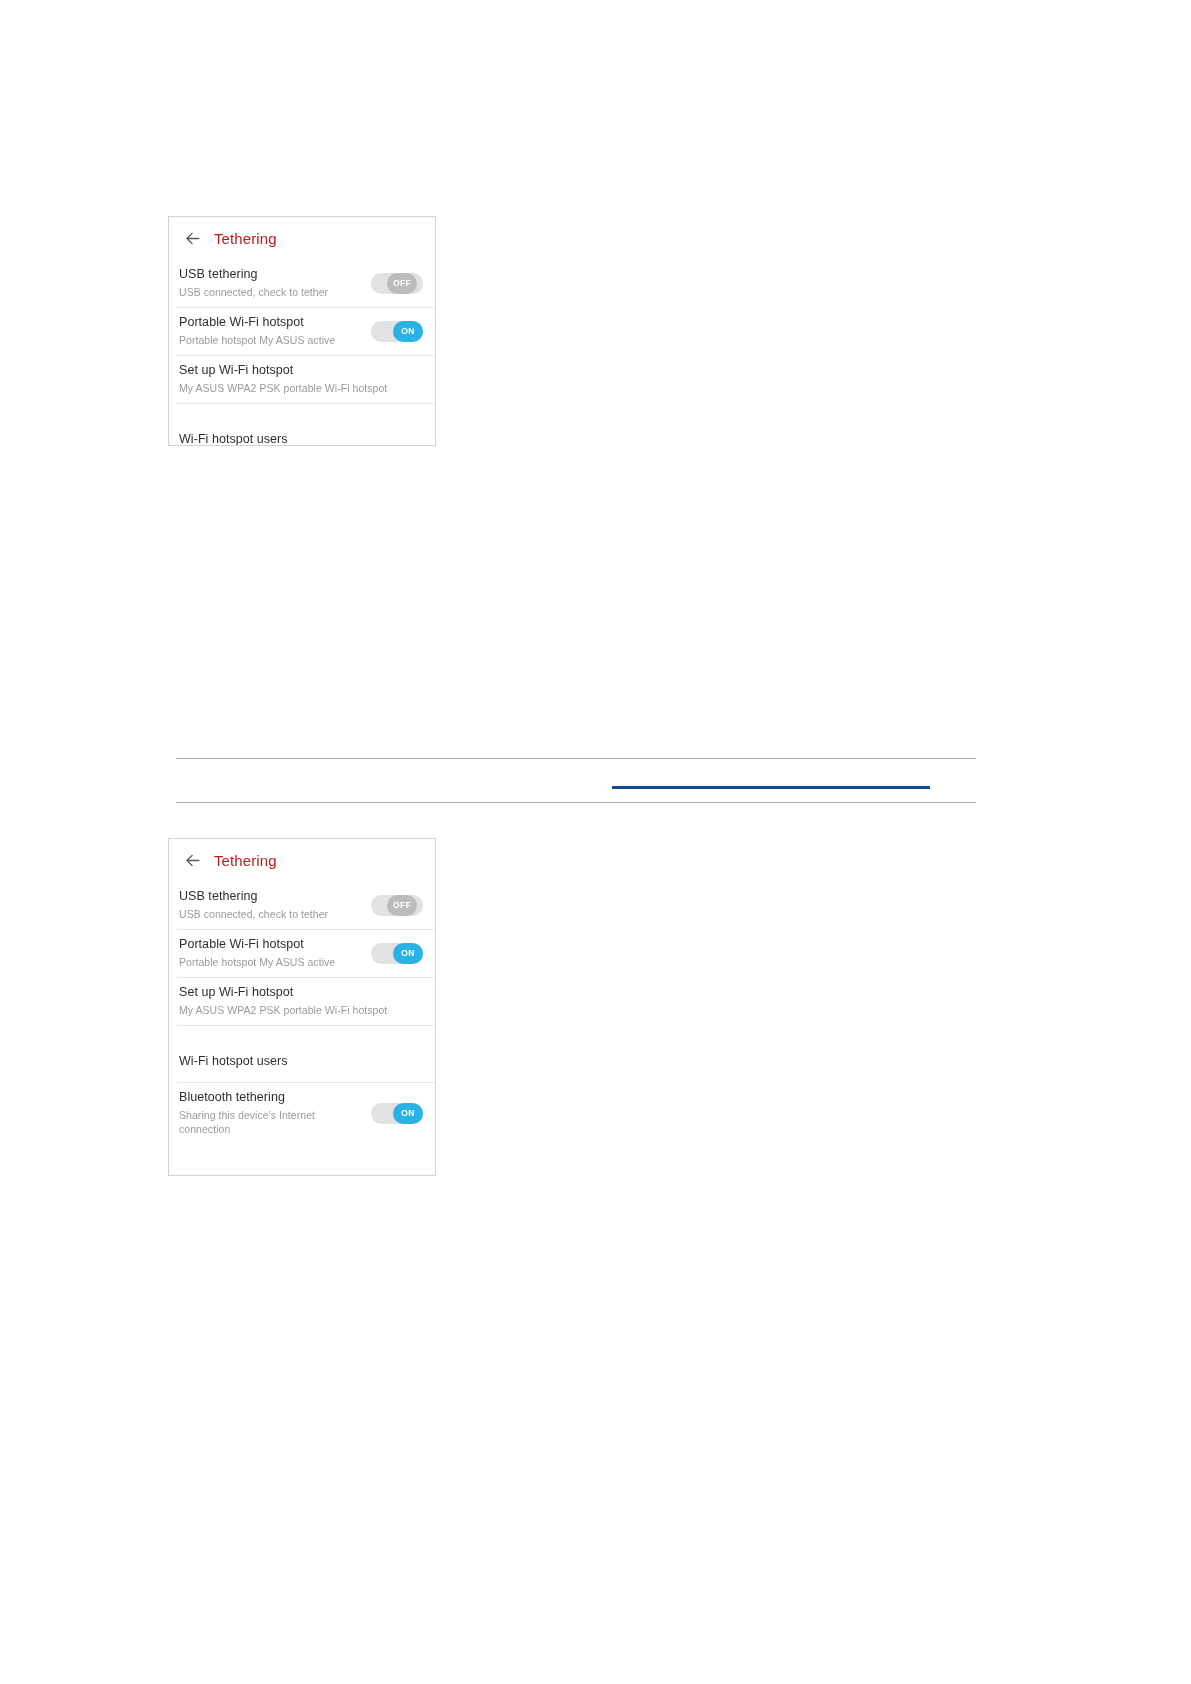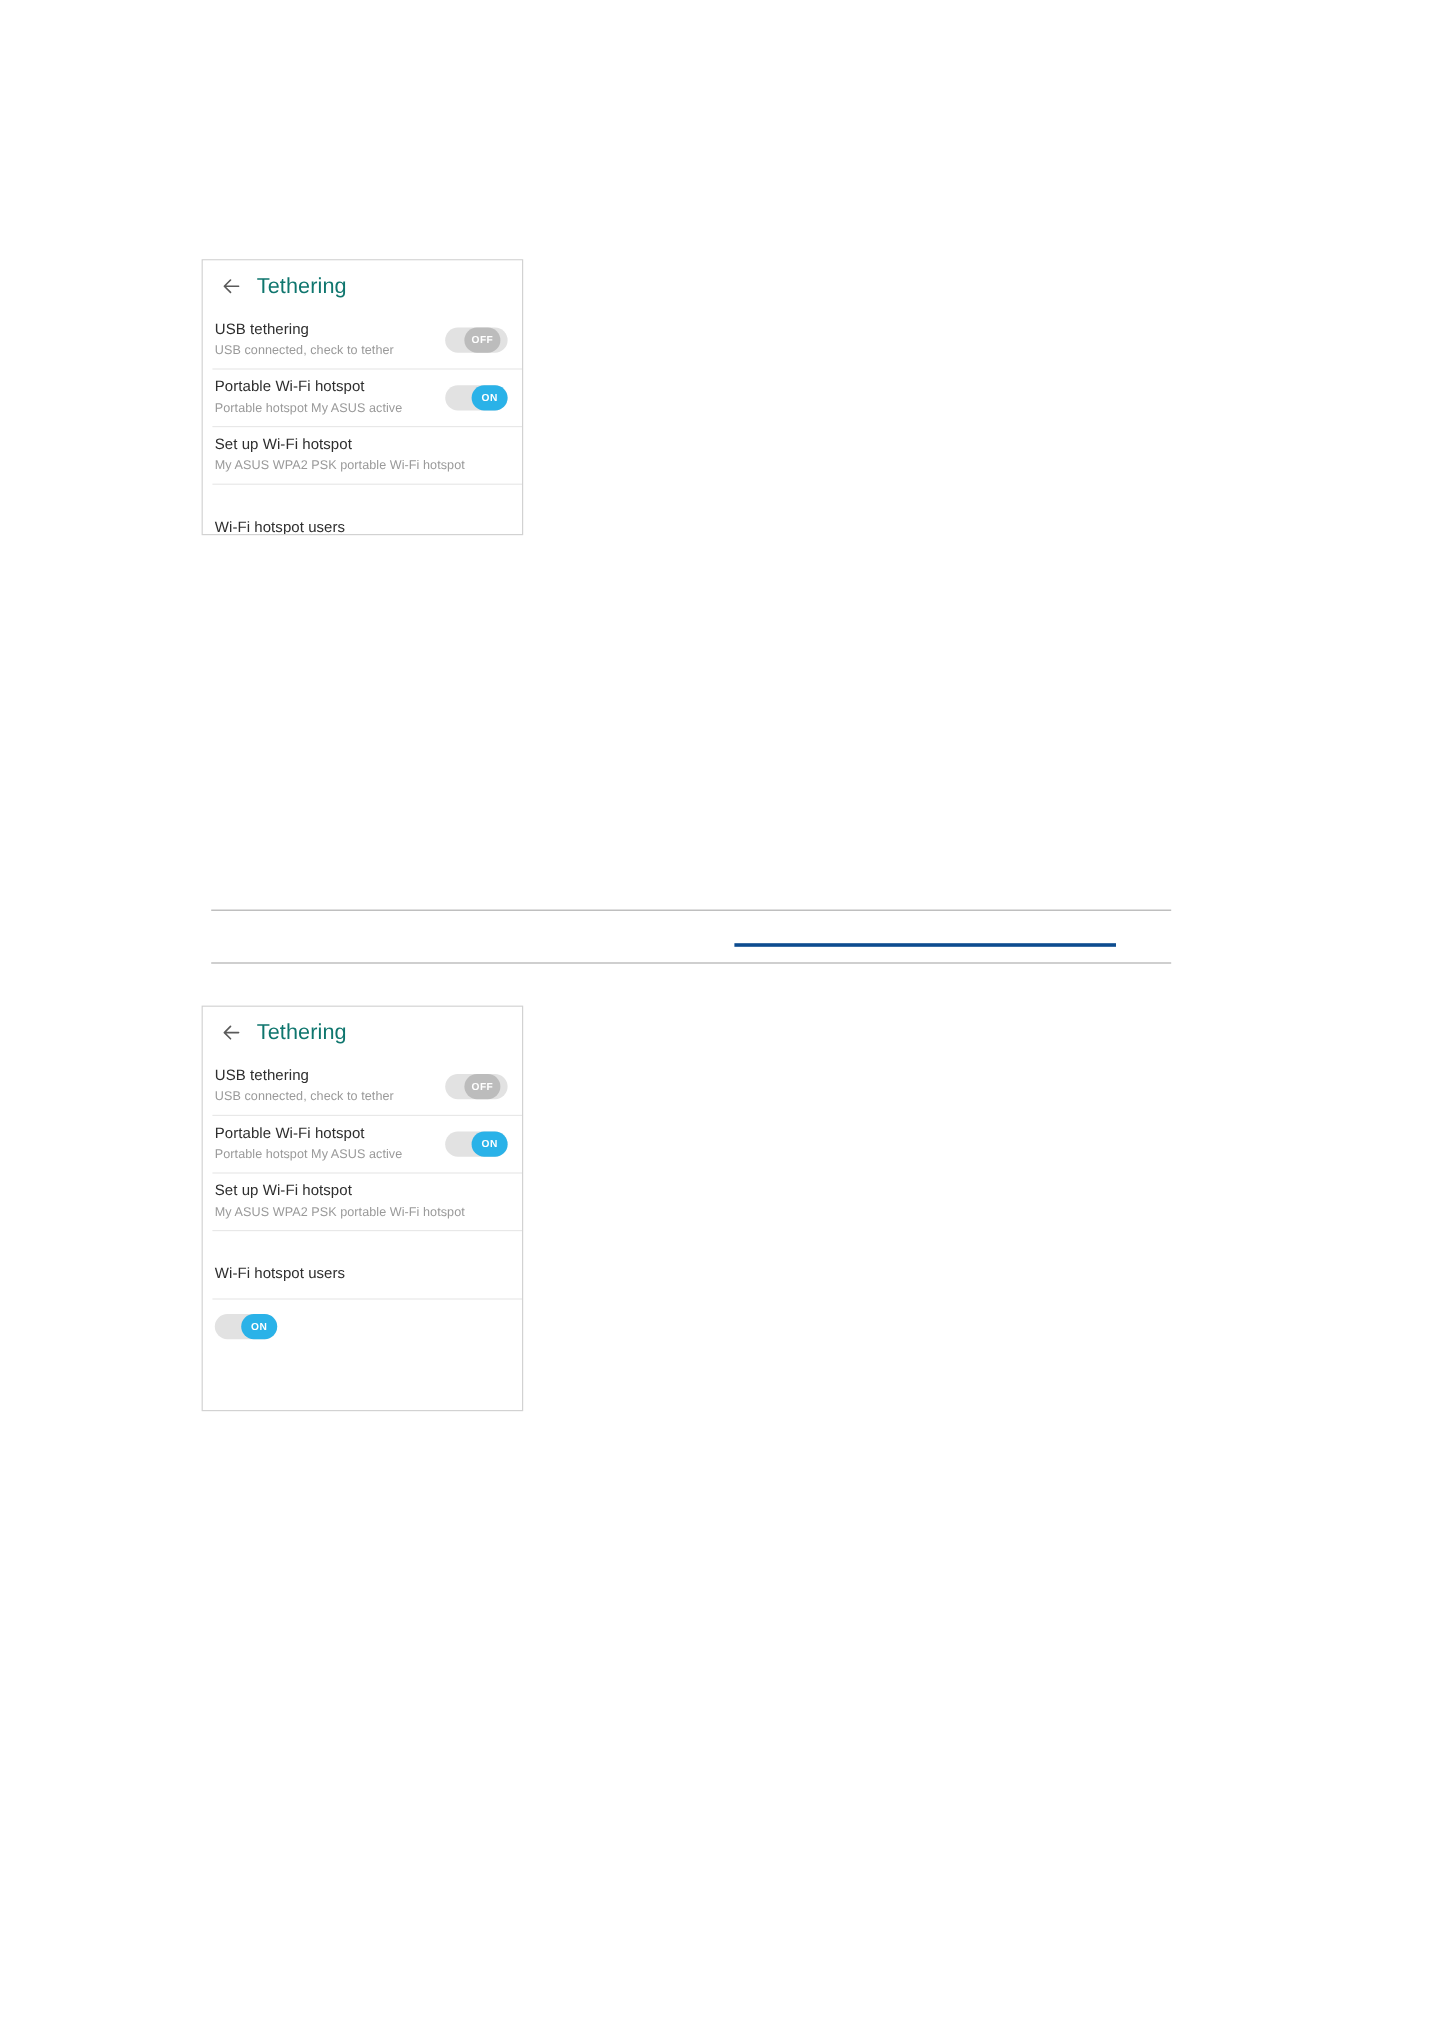--- a/index.html
+++ b/index.html
@@ -47,22 +47,22 @@
     box-sizing: border-box;
   }
   .back-icon {
     width: 19px;
     height: 19px;
     flex: 0 0 auto;
     display: block;
   }
   .appbar-title {
     margin-left: 12px;
-    font-size: 18px;
-    color: #0f766e;
+    font-size: 15px;
+    color: #b91c1c;
     font-weight: 400;
     letter-spacing: .1px;
     line-height: 1;
     white-space: nowrap;
   }
 
   
   .rows {
     background: #ffffff;
   }
@@ -251,19 +251,23 @@
       </div>
     </div>
 
     <div class="row row--single">
       <div class="row-text">
         <span class="row-title">Wi-Fi hotspot users</span>
       </div>
     </div>
 
     <div class="row">
+      <div class="row-text">
+        <span class="row-title">Bluetooth tethering</span>
+        <span class="row-sub" style="max-width:185px;white-space:normal;">Sharing this device's Internet connection</span>
+      </div>
       <div class="toggle toggle--on">
         <span class="knob">ON</span>
       </div>
     </div>
 
   </div>
 </div>
 
 </body></html>

